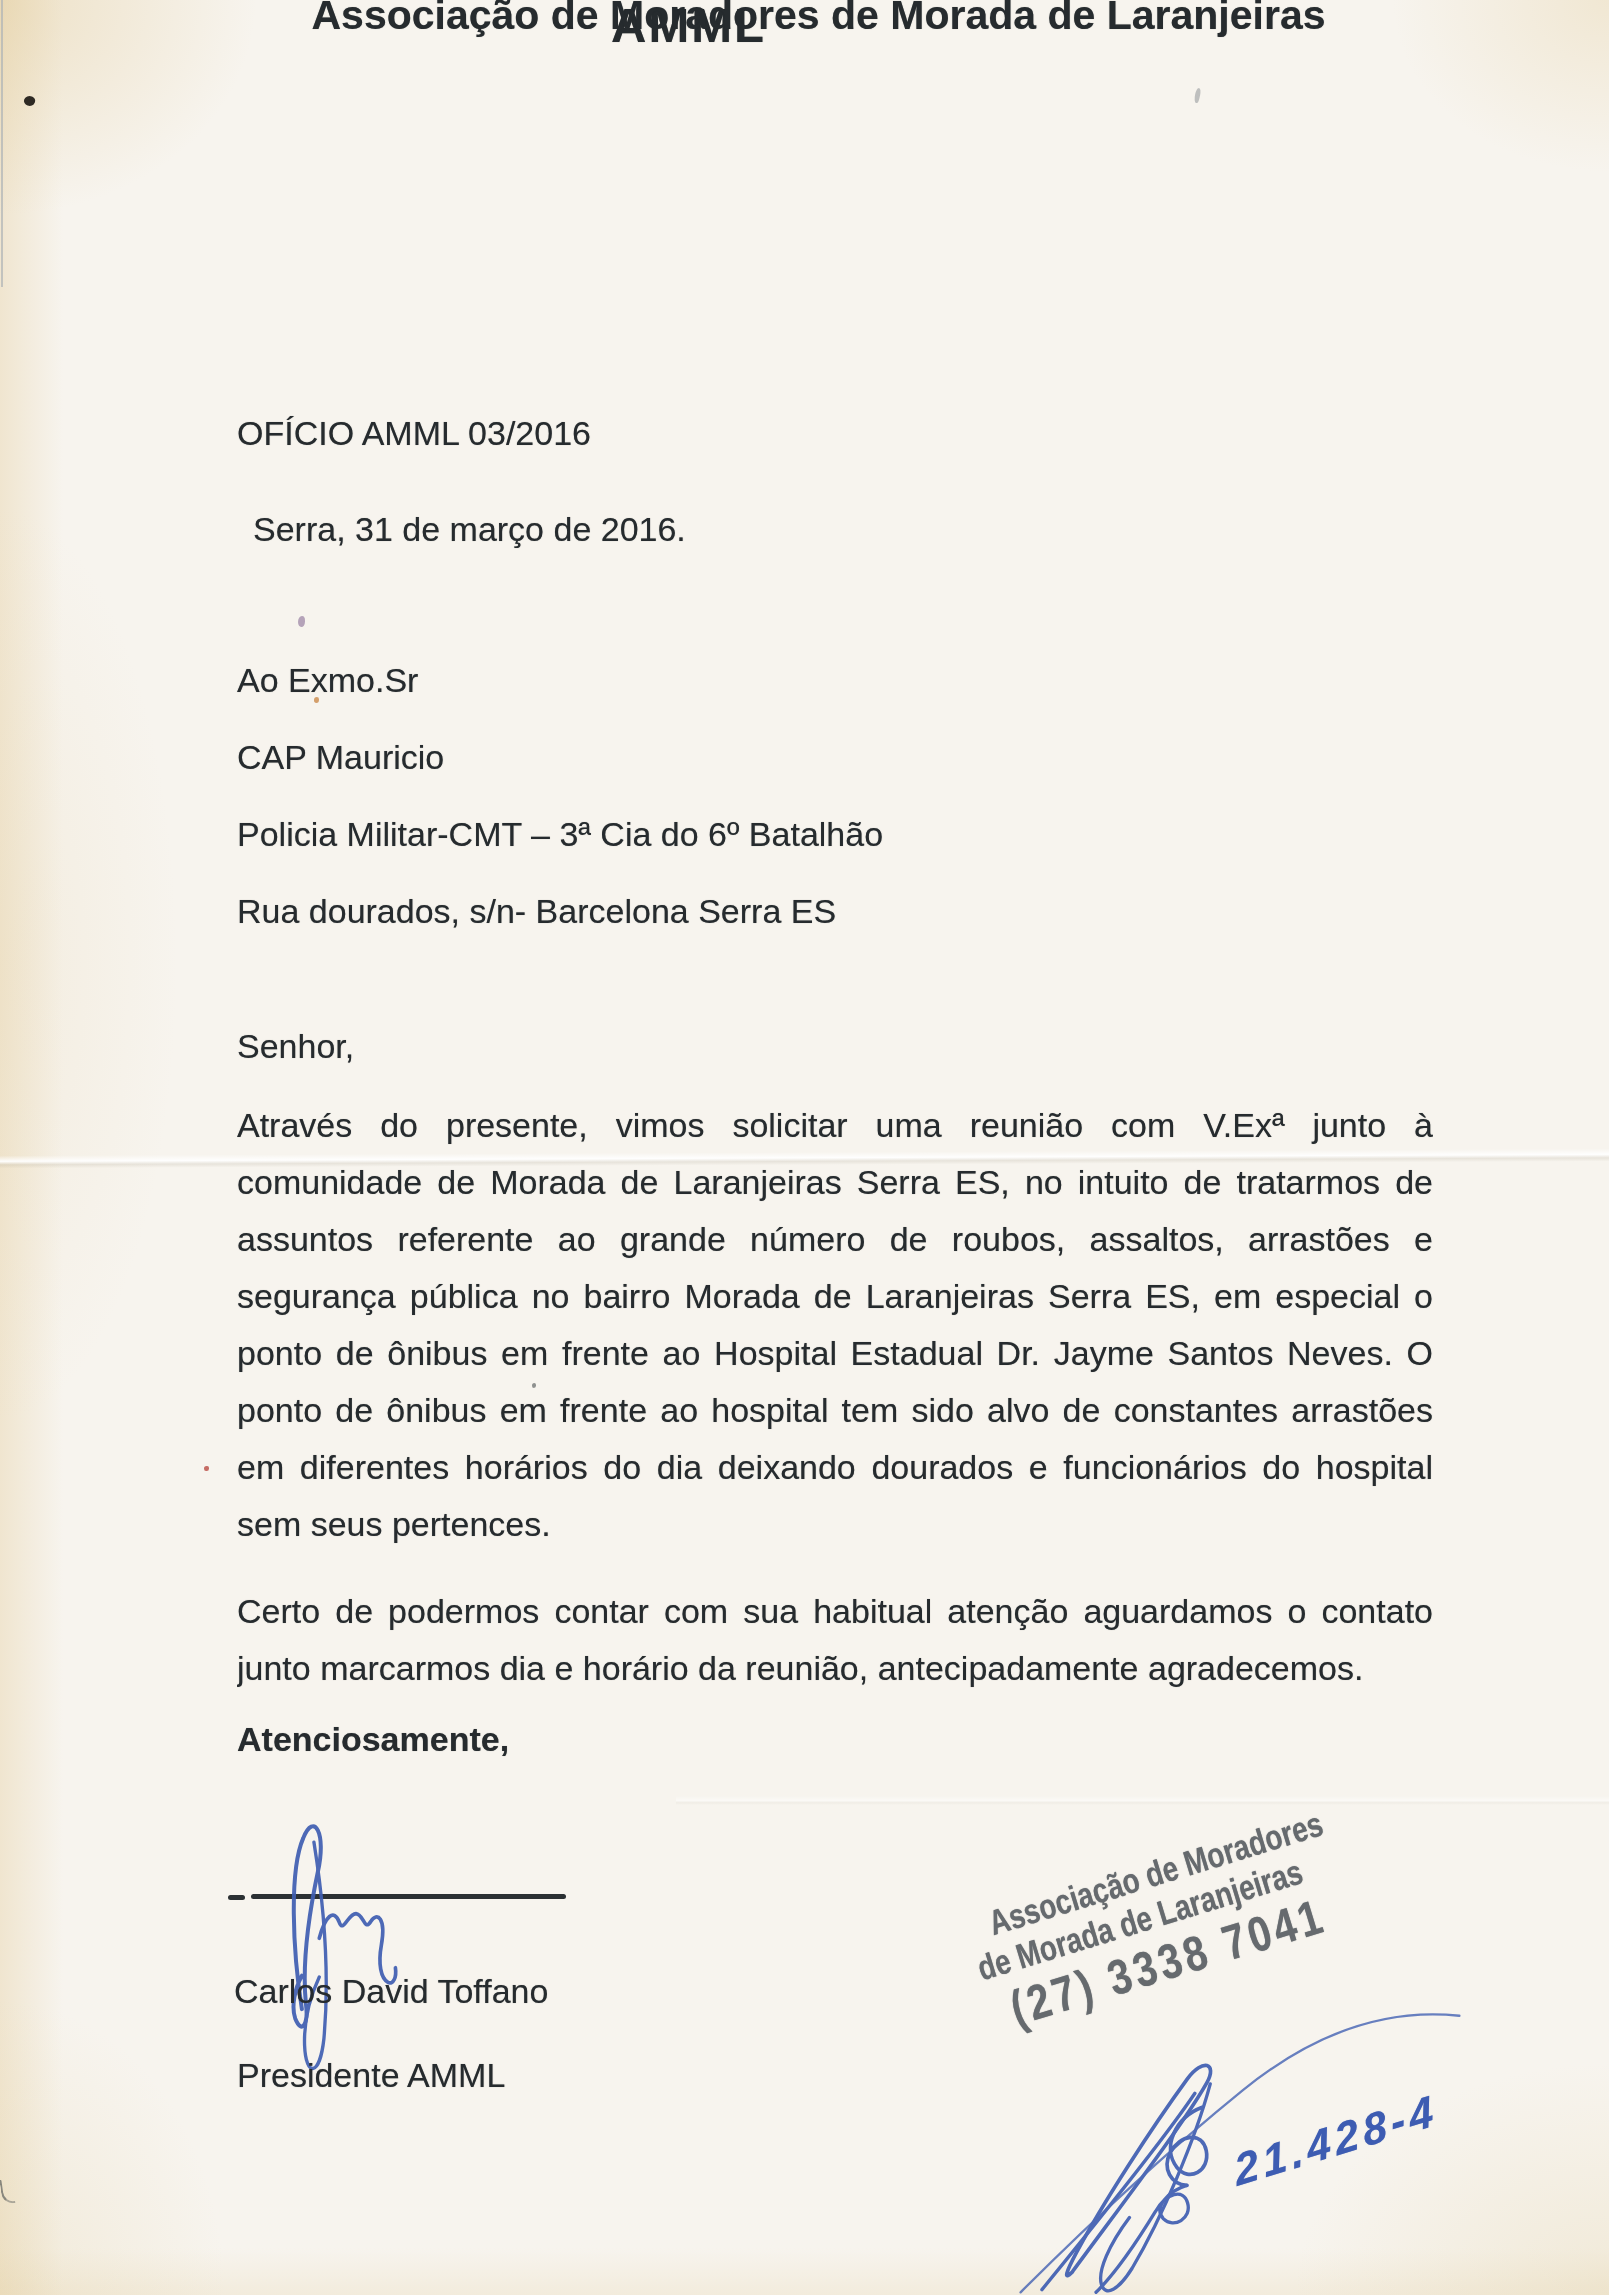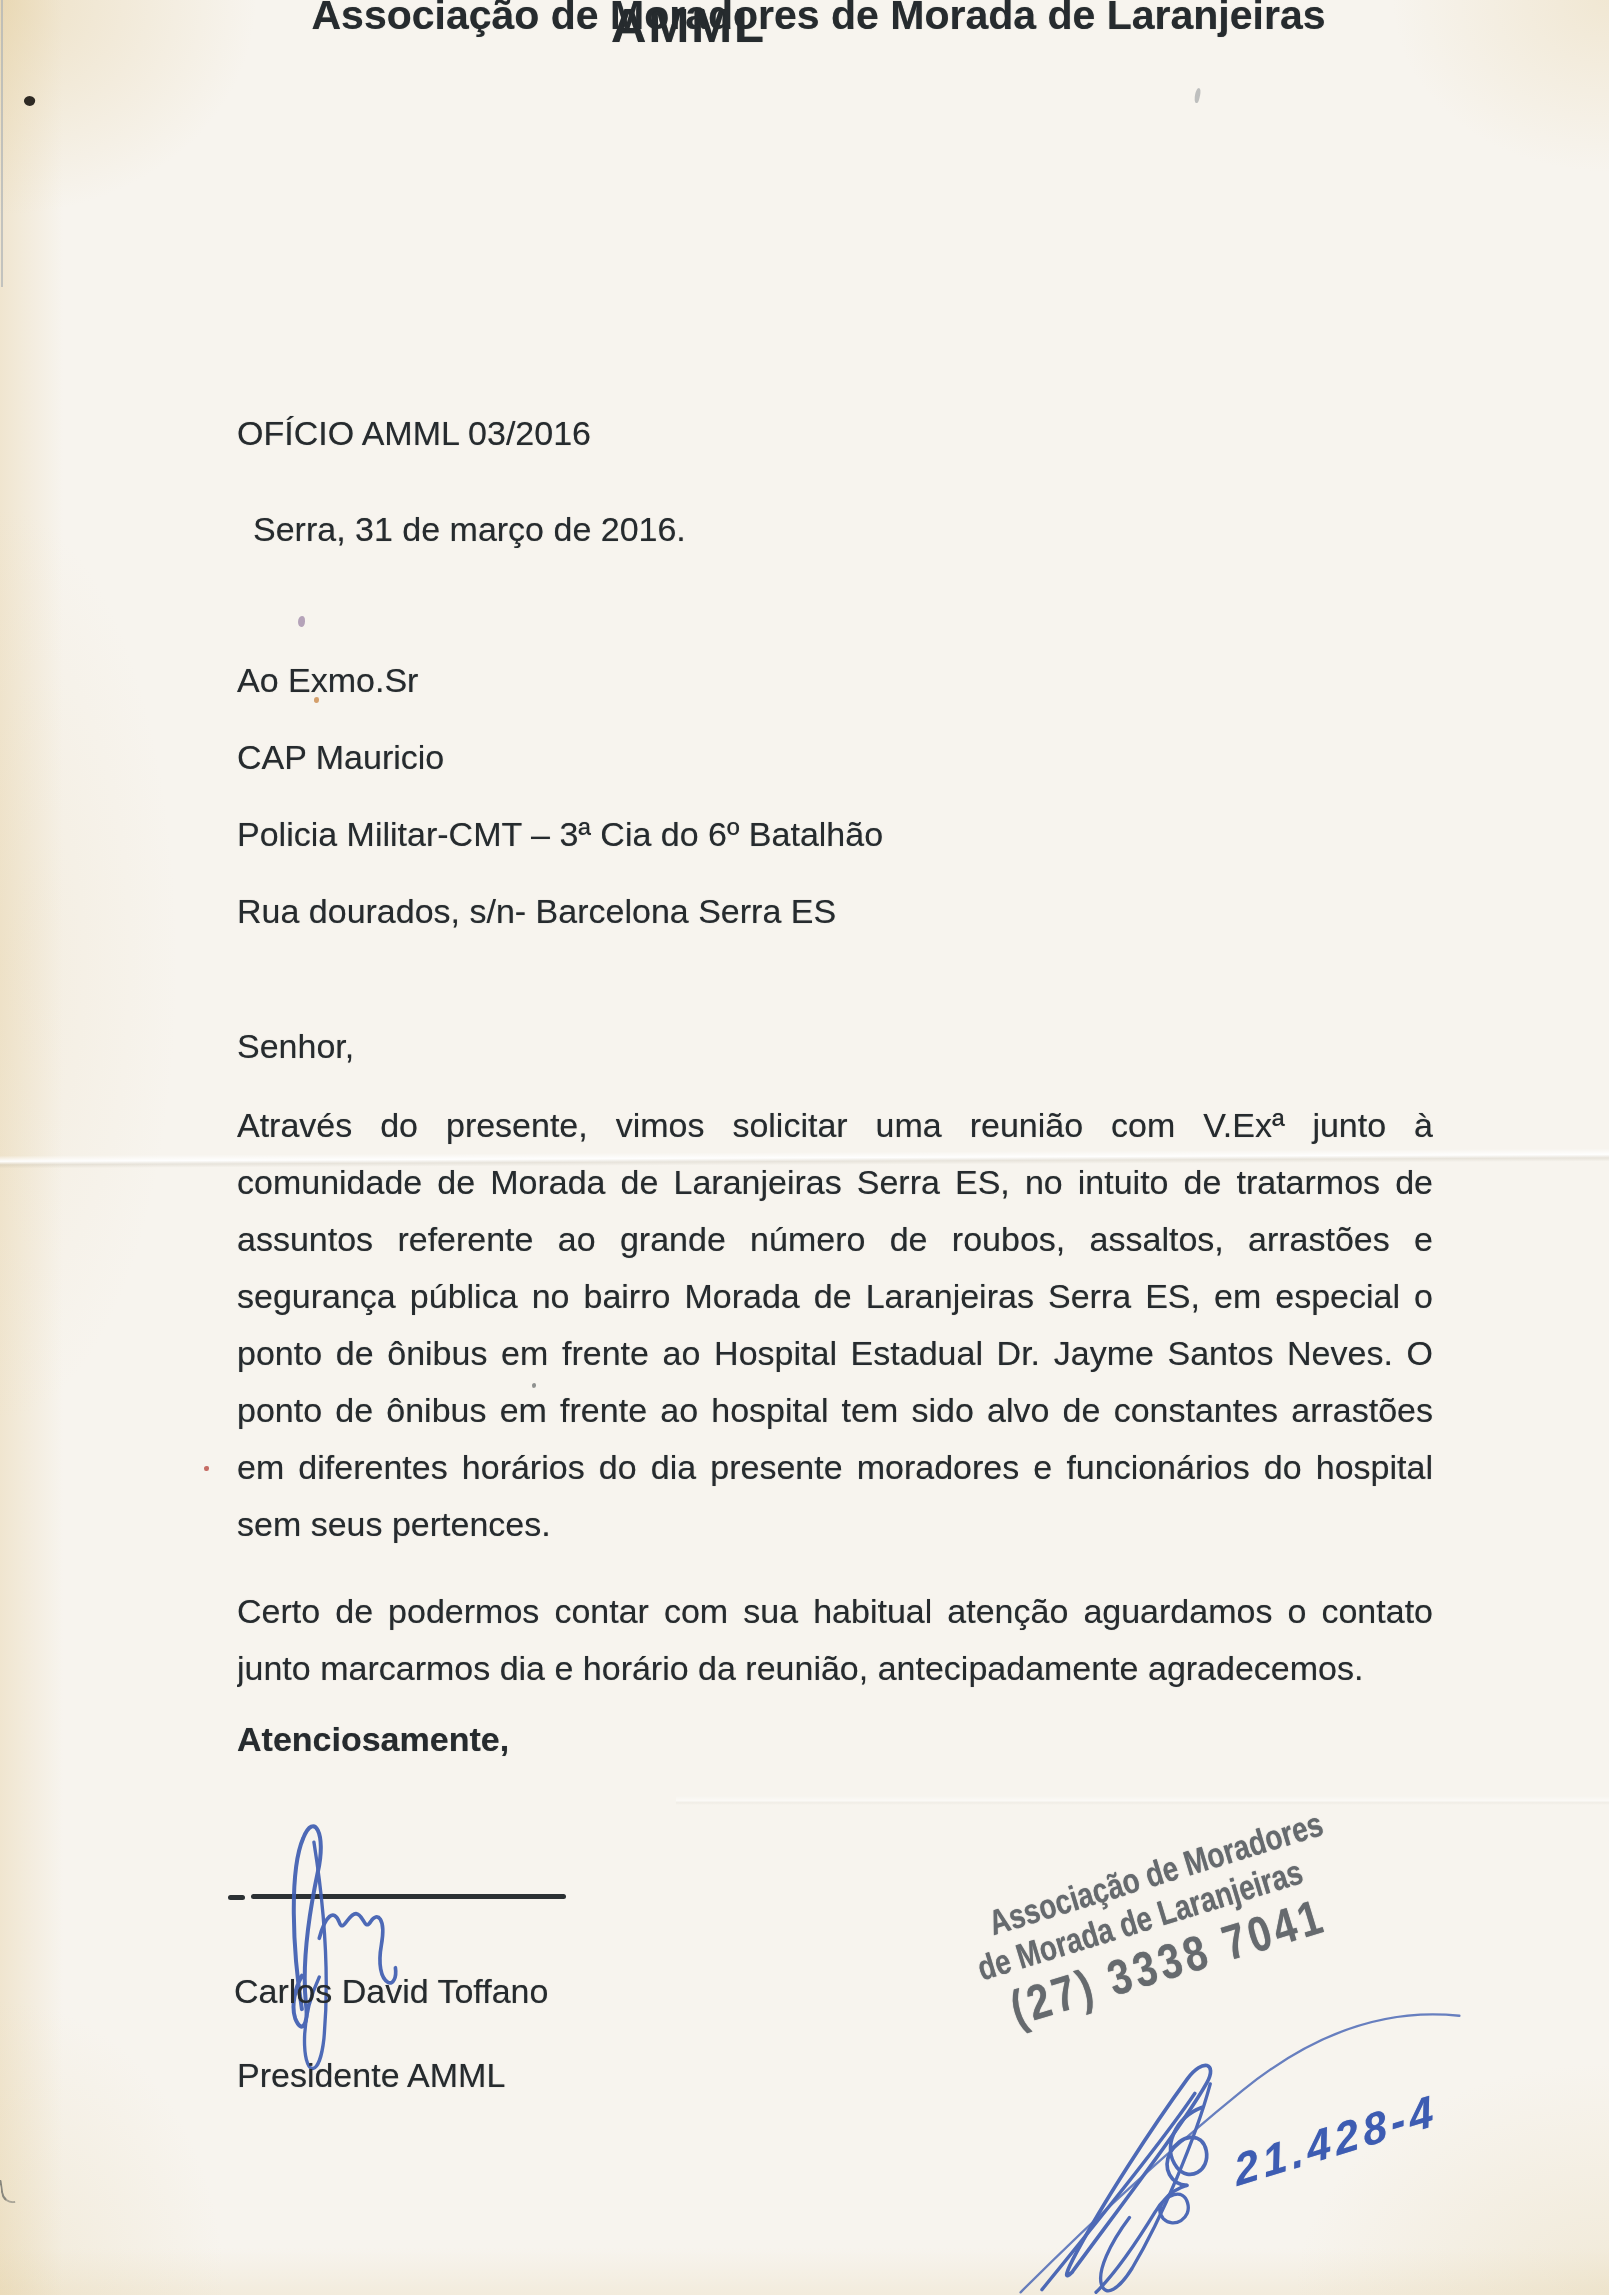--- a/index.html
+++ b/index.html
@@ -119,21 +119,21 @@
 
   <div class="txt body-line salutation">Senhor,</div>
 
   <div class="para p1">
       <div class="tline j">Através do presente, vimos solicitar uma reunião com V.Exª junto à</div>
       <div class="tline j">comunidade de Morada de Laranjeiras Serra ES, no intuito de tratarmos de</div>
       <div class="tline j">assuntos referente ao grande número de roubos, assaltos, arrastões e</div>
       <div class="tline j">segurança pública no bairro Morada de Laranjeiras Serra ES, em especial o</div>
       <div class="tline j">ponto de ônibus em frente ao Hospital Estadual Dr. Jayme Santos Neves. O</div>
       <div class="tline j">ponto de ônibus em frente ao hospital tem sido alvo de constantes arrastões</div>
-      <div class="tline j">em diferentes horários do dia presente moradores e funcionários do hospital</div>
+      <div class="tline j">em diferentes horários do dia deixando dourados e funcionários do hospital</div>
       <div class="tline">sem seus pertences.</div>
     </div>
   <div class="para p2">
       <div class="tline j">Certo de podermos contar com sua habitual atenção aguardamos o contato</div>
       <div class="tline">junto marcarmos dia e horário da reunião, antecipadamente agradecemos.</div>
     </div>
 
   <div class="txt body-line closing">Atenciosamente,</div>
 
   <div class="sigline a"></div>

